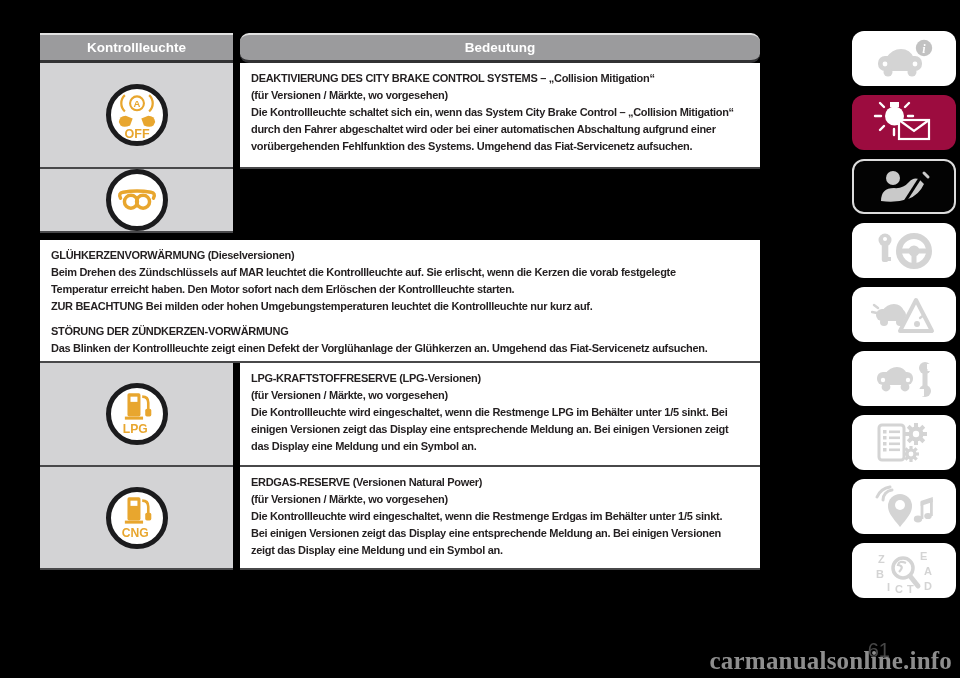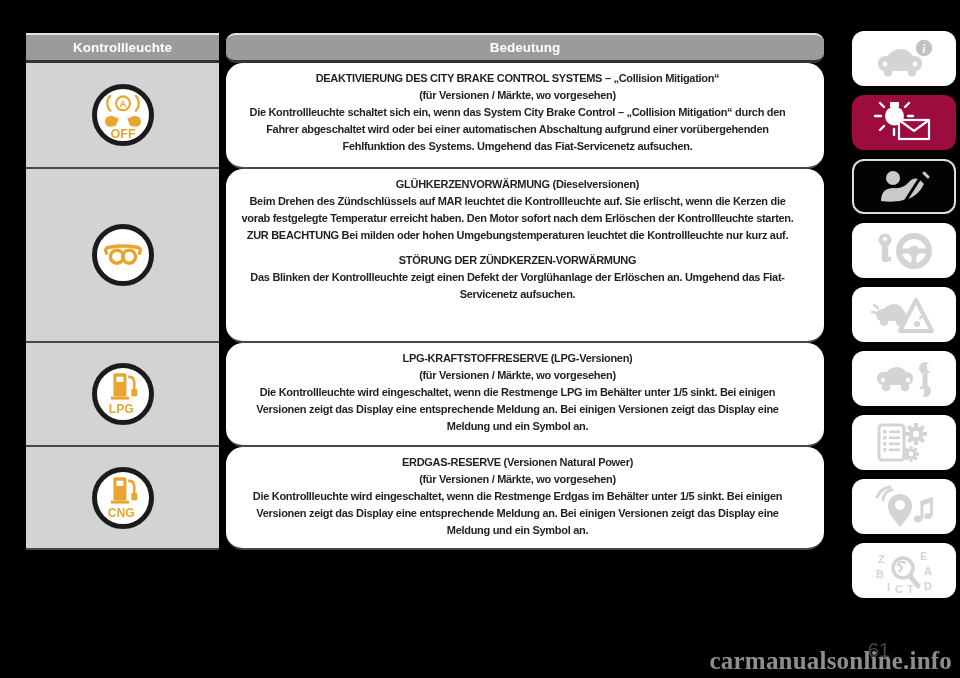--- a/index.html
+++ b/index.html
@@ -3,46 +3,46 @@
 <meta charset="utf-8">
 <style>
   html,body{margin:0;padding:0;}
   body{
     width:960px;height:678px;position:relative;overflow:hidden;
     background:#000;
     font-family:"Liberation Sans", sans-serif;
     -webkit-font-smoothing:antialiased;
   }
   
-  .manual-table{position:absolute;left:26px;top:33px;width:798px;text-align:center;}
+  .manual-table{position:absolute;left:40px;top:33px;width:720px;}
   .t-header{display:flex;gap:7px;}
   .t-hcell{
     background:#9b9b9d;color:#fff;font-weight:bold;font-size:13.5px;
     height:30px;display:flex;align-items:center;justify-content:center;
     border-top:2px solid #e2e2e2;border-bottom:3px solid #323234;
     box-sizing:border-box;
   }
   .t-hcell.left{width:193px;}
   .t-hcell.right{flex:1;border-radius:9px;}
   .t-row{display:flex;gap:7px;}
   .icon-cell{
     width:193px;background:#d3d3d5;display:flex;align-items:center;justify-content:center;
     border-bottom:2px solid #48484a;box-sizing:border-box;
   }
   .text-cell{
     flex:1;background:#fff;border-bottom:2px solid #48484a;box-sizing:border-box;
-    padding:7px 26px 4px 11px;color:#231f20;border-radius:17px;
+    padding:7px 26px 4px 11px;color:#231f20;
   }
   .text-cell p{
     margin:0;font-size:11px;line-height:17px;font-weight:bold;
     letter-spacing:-0.3px;
   }
   .text-cell p.note{}
   .text-cell p.title2{margin-top:8px;}
-  .r1{min-height:106px;} .r2{min-height:174px;} .r3{min-height:104px;} .r4{min-height:103px;}
+  .r1{min-height:106px;} .r2{min-height:174px;flex-direction:column;} .r3{min-height:104px;} .r4{min-height:103px;}
   
   .lamp{
     width:62px;height:62px;border-radius:50%;
     background:#fff;border:5px solid #1b1b1d;box-sizing:border-box;
     display:flex;align-items:center;justify-content:center;
   }
   .lamp svg{display:block;}
   
   .sidebar{
     position:absolute;left:852px;top:31px;width:104px;
@@ -107,21 +107,21 @@
             <circle cx="37" cy="32" r="7.5"></circle>
           </g>
         </svg>
       </div>
     </div>
     <div class="text-cell">
       <p>GLÜHKERZENVORWÄRMUNG (Dieselversionen)</p>
       <p>Beim Drehen des Zündschlüssels auf MAR leuchtet die Kontrollleuchte auf. Sie erlischt, wenn die Kerzen die vorab festgelegte Temperatur erreicht haben. Den Motor sofort nach dem Erlöschen der Kontrollleuchte starten.</p>
       <p class="note"><span>ZUR BEACHTUNG</span> <span>Bei milden oder hohen Umgebungstemperaturen leuchtet die Kontrollleuchte nur kurz auf.</span></p>
       <p class="title2">STÖRUNG DER ZÜNDKERZEN-VORWÄRMUNG</p>
-      <p>Das Blinken der Kontrollleuchte zeigt einen Defekt der Vorglühanlage der Erlöschen an. Umgehend das Fiat-Servicenetz aufsuchen.</p>
+      <p>Das Blinken der Kontrollleuchte zeigt einen Defekt der Vorglühanlage der Glühkerzen an. Umgehend das Fiat-Servicenetz aufsuchen.</p>
     </div>
   </div>
 
   <div class="t-row r3">
     <div class="icon-cell">
       <div class="lamp">
         <svg width="52" height="52" viewBox="0 0 60 60">
           <rect x="19" y="6" width="15" height="27" rx="2" fill="#e8a62e"></rect>
           <rect x="22.5" y="10" width="8" height="6" fill="#fff"></rect>
           <path d="M36 10 c5 0 7 2 7 7 v8" stroke="#e8a62e" stroke-width="3" fill="none"></path>

